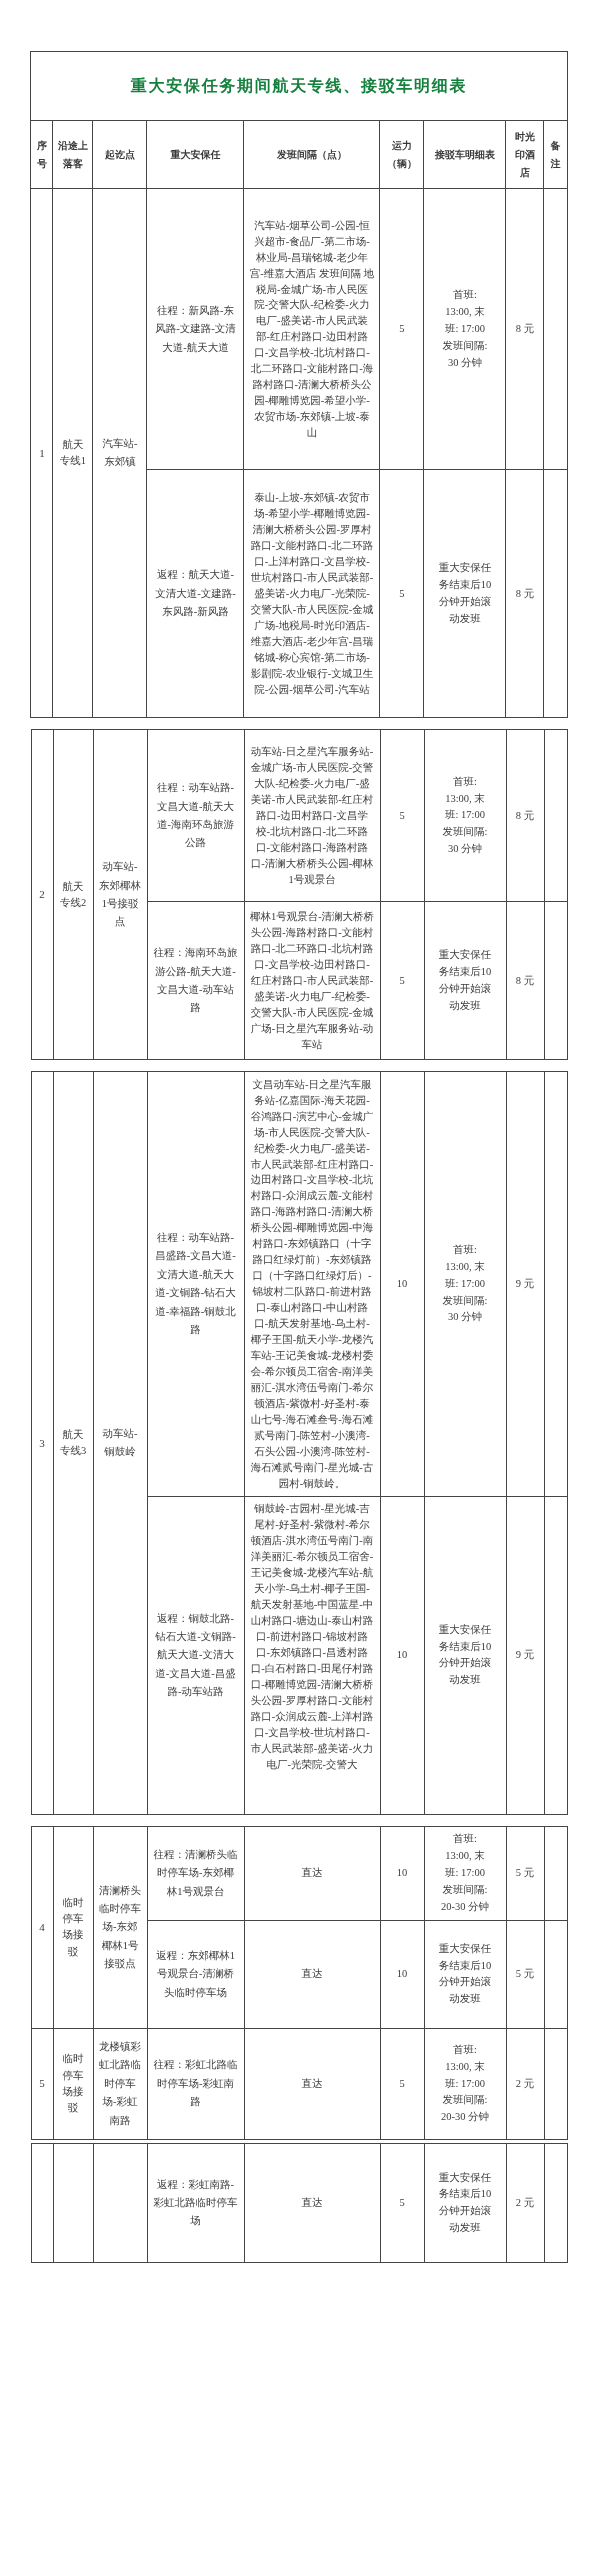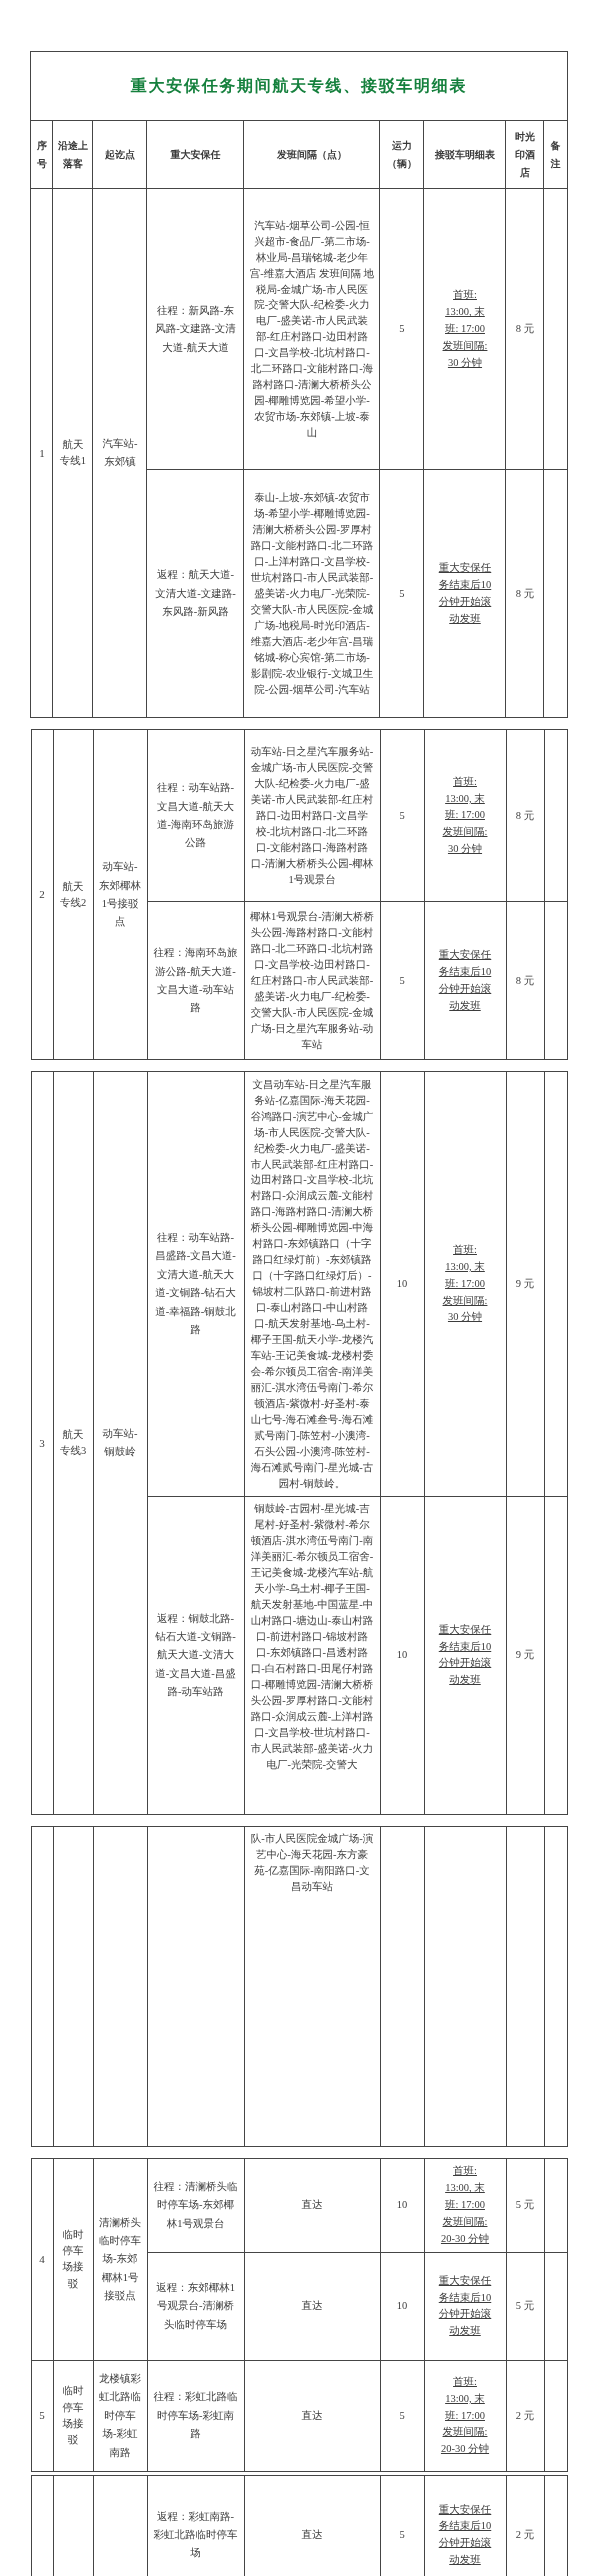--- a/index.html
+++ b/index.html
@@ -33,21 +33,21 @@
     font-size:16px;
     font-weight:bold;
     letter-spacing:1.7px;
     color:#15803d;
     height:64px;
   }
   tr.hdr td{font-size:10px;line-height:1.8;color:#3a3a3a;font-weight:bold;}
   td.seq{font-size:11px;}
   td.route{line-height:1.75;}
   td.endpoints{line-height:1.75;}
-  td.sched{white-space:pre-line;line-height:1.6;text-decoration:underline;}
+  td.sched{white-space:pre-line;line-height:1.6;}
   td.stops{line-height:1.52;padding:4.4px 5px;}
   td.vtop{vertical-align:top;font-family:Liberation Serif, serif;}
 </style>
 </head>
 <body>
 
 <div class="doc">
 
   <table class="block">
     <colgroup>
@@ -182,46 +182,20 @@
       <td class="sched">重大安保任
 务结束后10
 分钟开始滚
 动发班</td>
       <td>9 元</td>
       <td></td>
     </tr>
   </tbody>
     </table>
 
-  <table class="block">
-    <colgroup>
-      <col style="width:22px">
-        <col style="width:40px">
-        <col style="width:54px">
-      <col style="width:97px">
-        <col style="width:136px">
-        <col style="width:44px">
-      <col style="width:82px">
-        <col style="width:38px">
-        <col style="width:23px">
-    </colgroup>
-    <tbody>
-        <tr style="height:320px">
-      <td></td>
-      <td></td>
-      <td></td>
-      <td></td>
-      <td class="stops vtop">队-市人民医院金城广场-演艺中心-海天花园-东方豪苑-亿嘉国际-南阳路口-文昌动车站</td>
-      <td></td>
-      <td></td>
-      <td></td>
-      <td></td>
-    </tr>
-  </tbody>
-    </table>
 
   <table class="block mb-small">
     <colgroup>
       <col style="width:22px">
         <col style="width:40px">
         <col style="width:54px">
       <col style="width:97px">
         <col style="width:136px">
         <col style="width:44px">
       <col style="width:82px">

